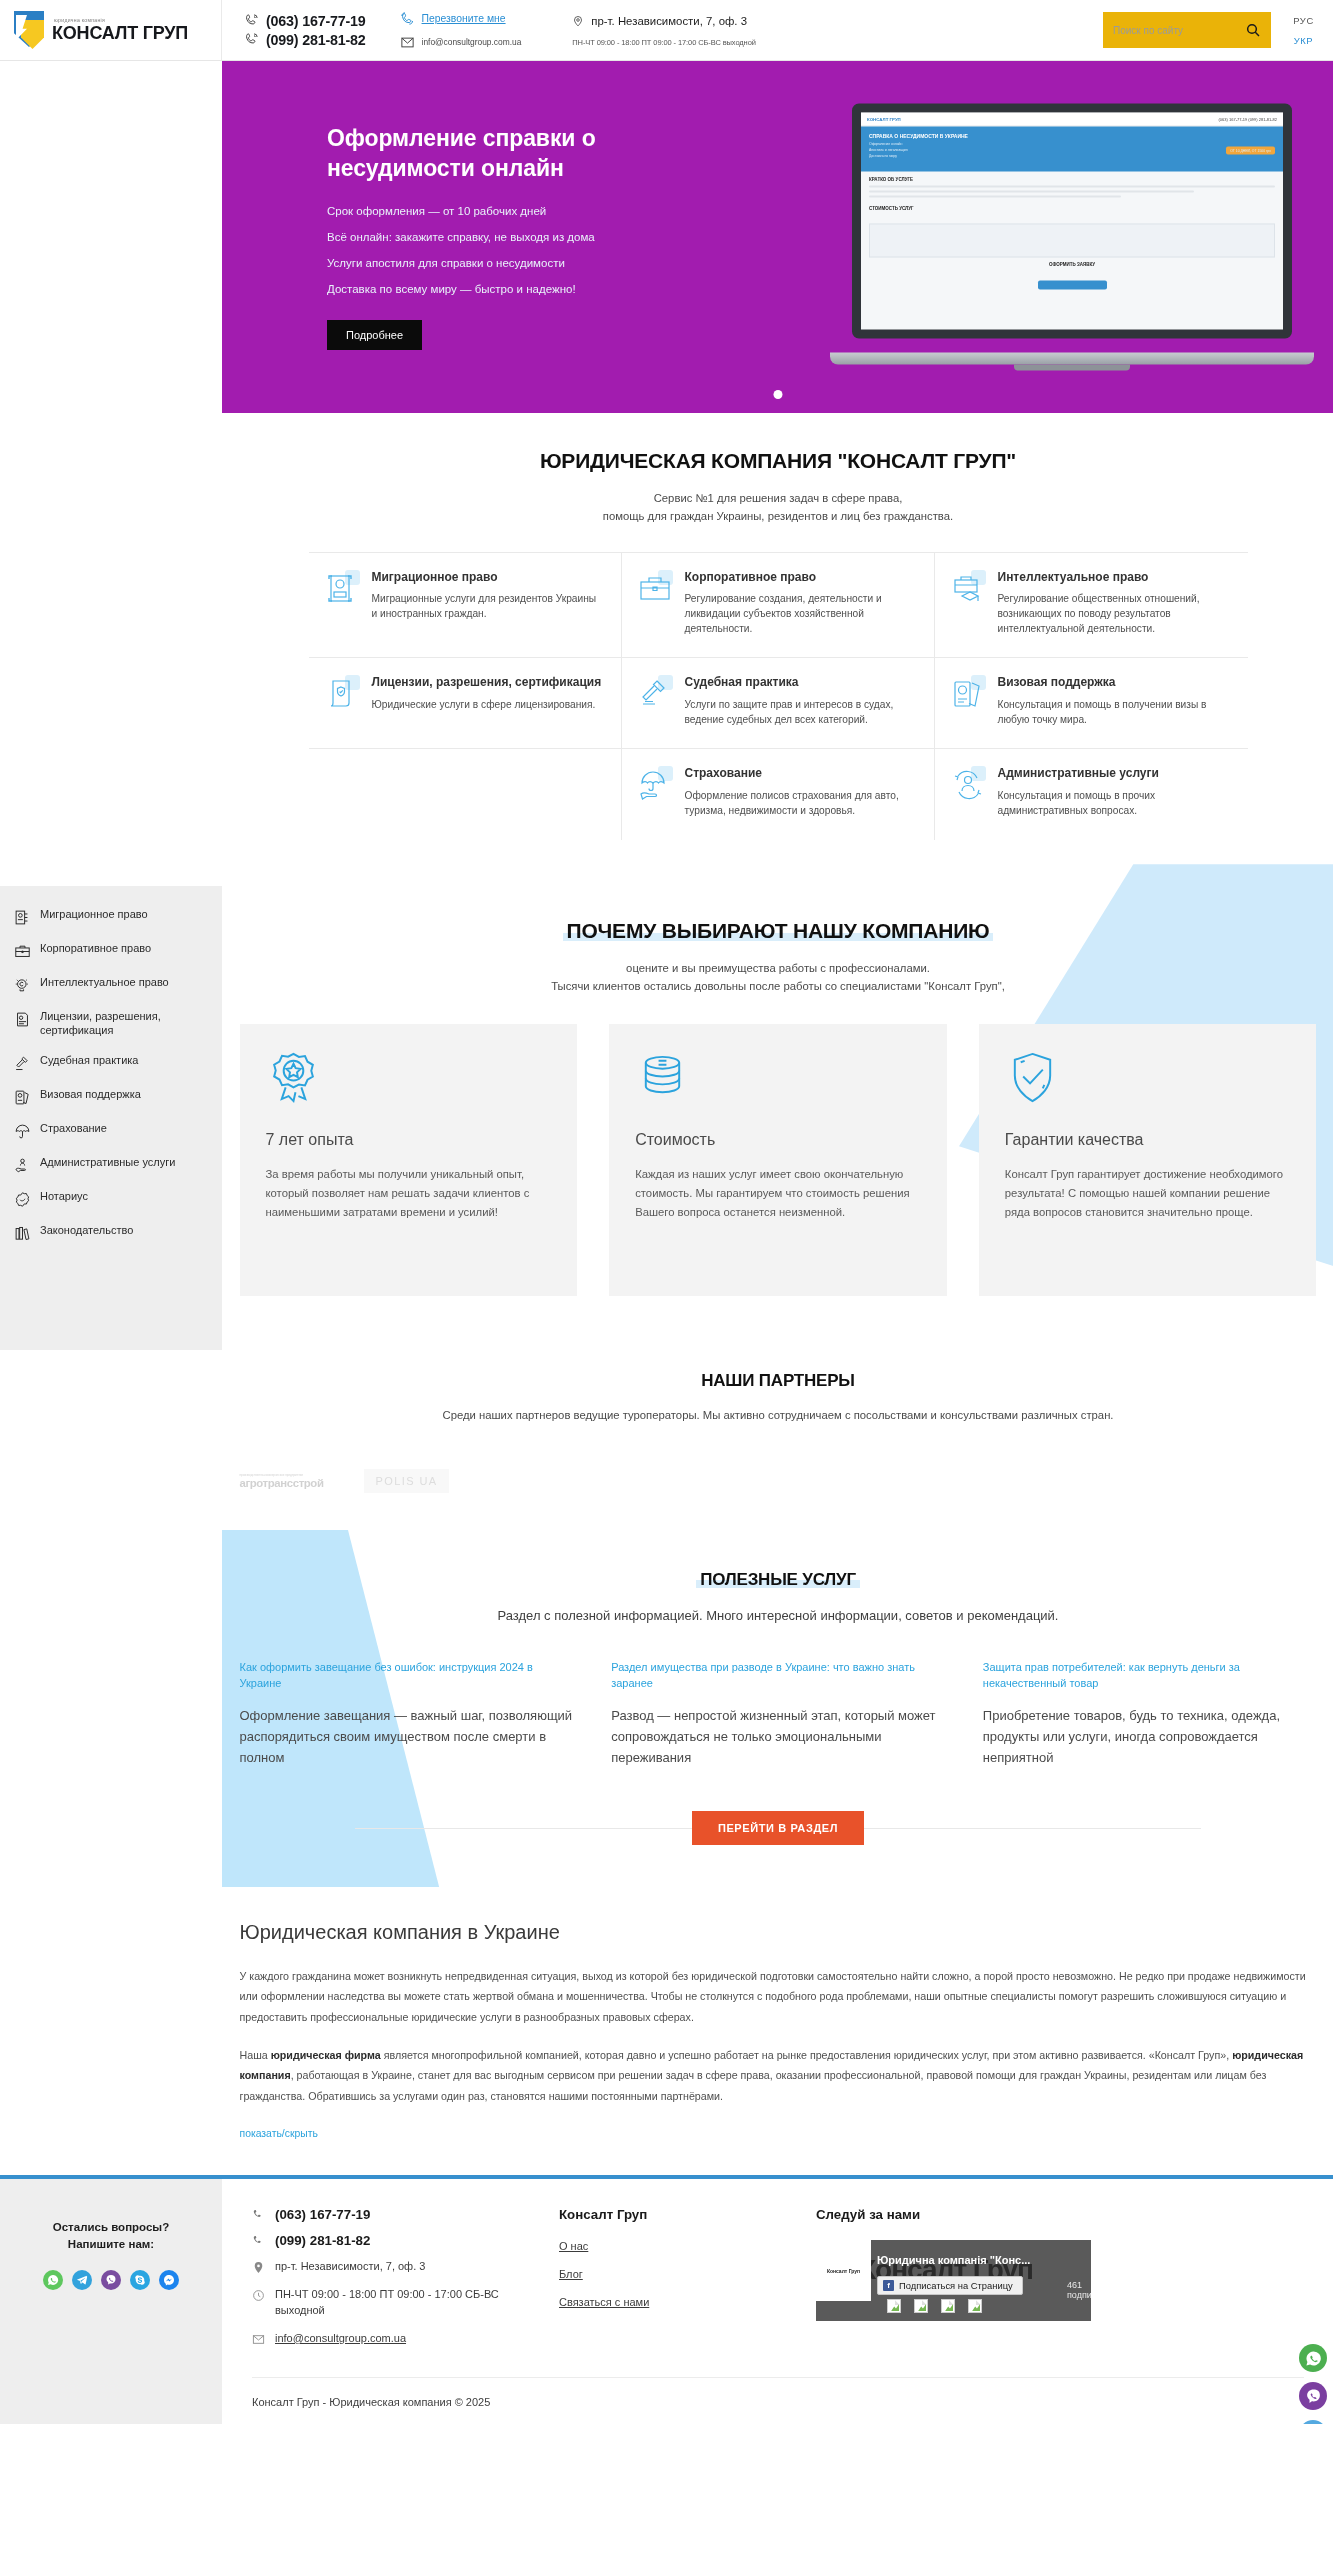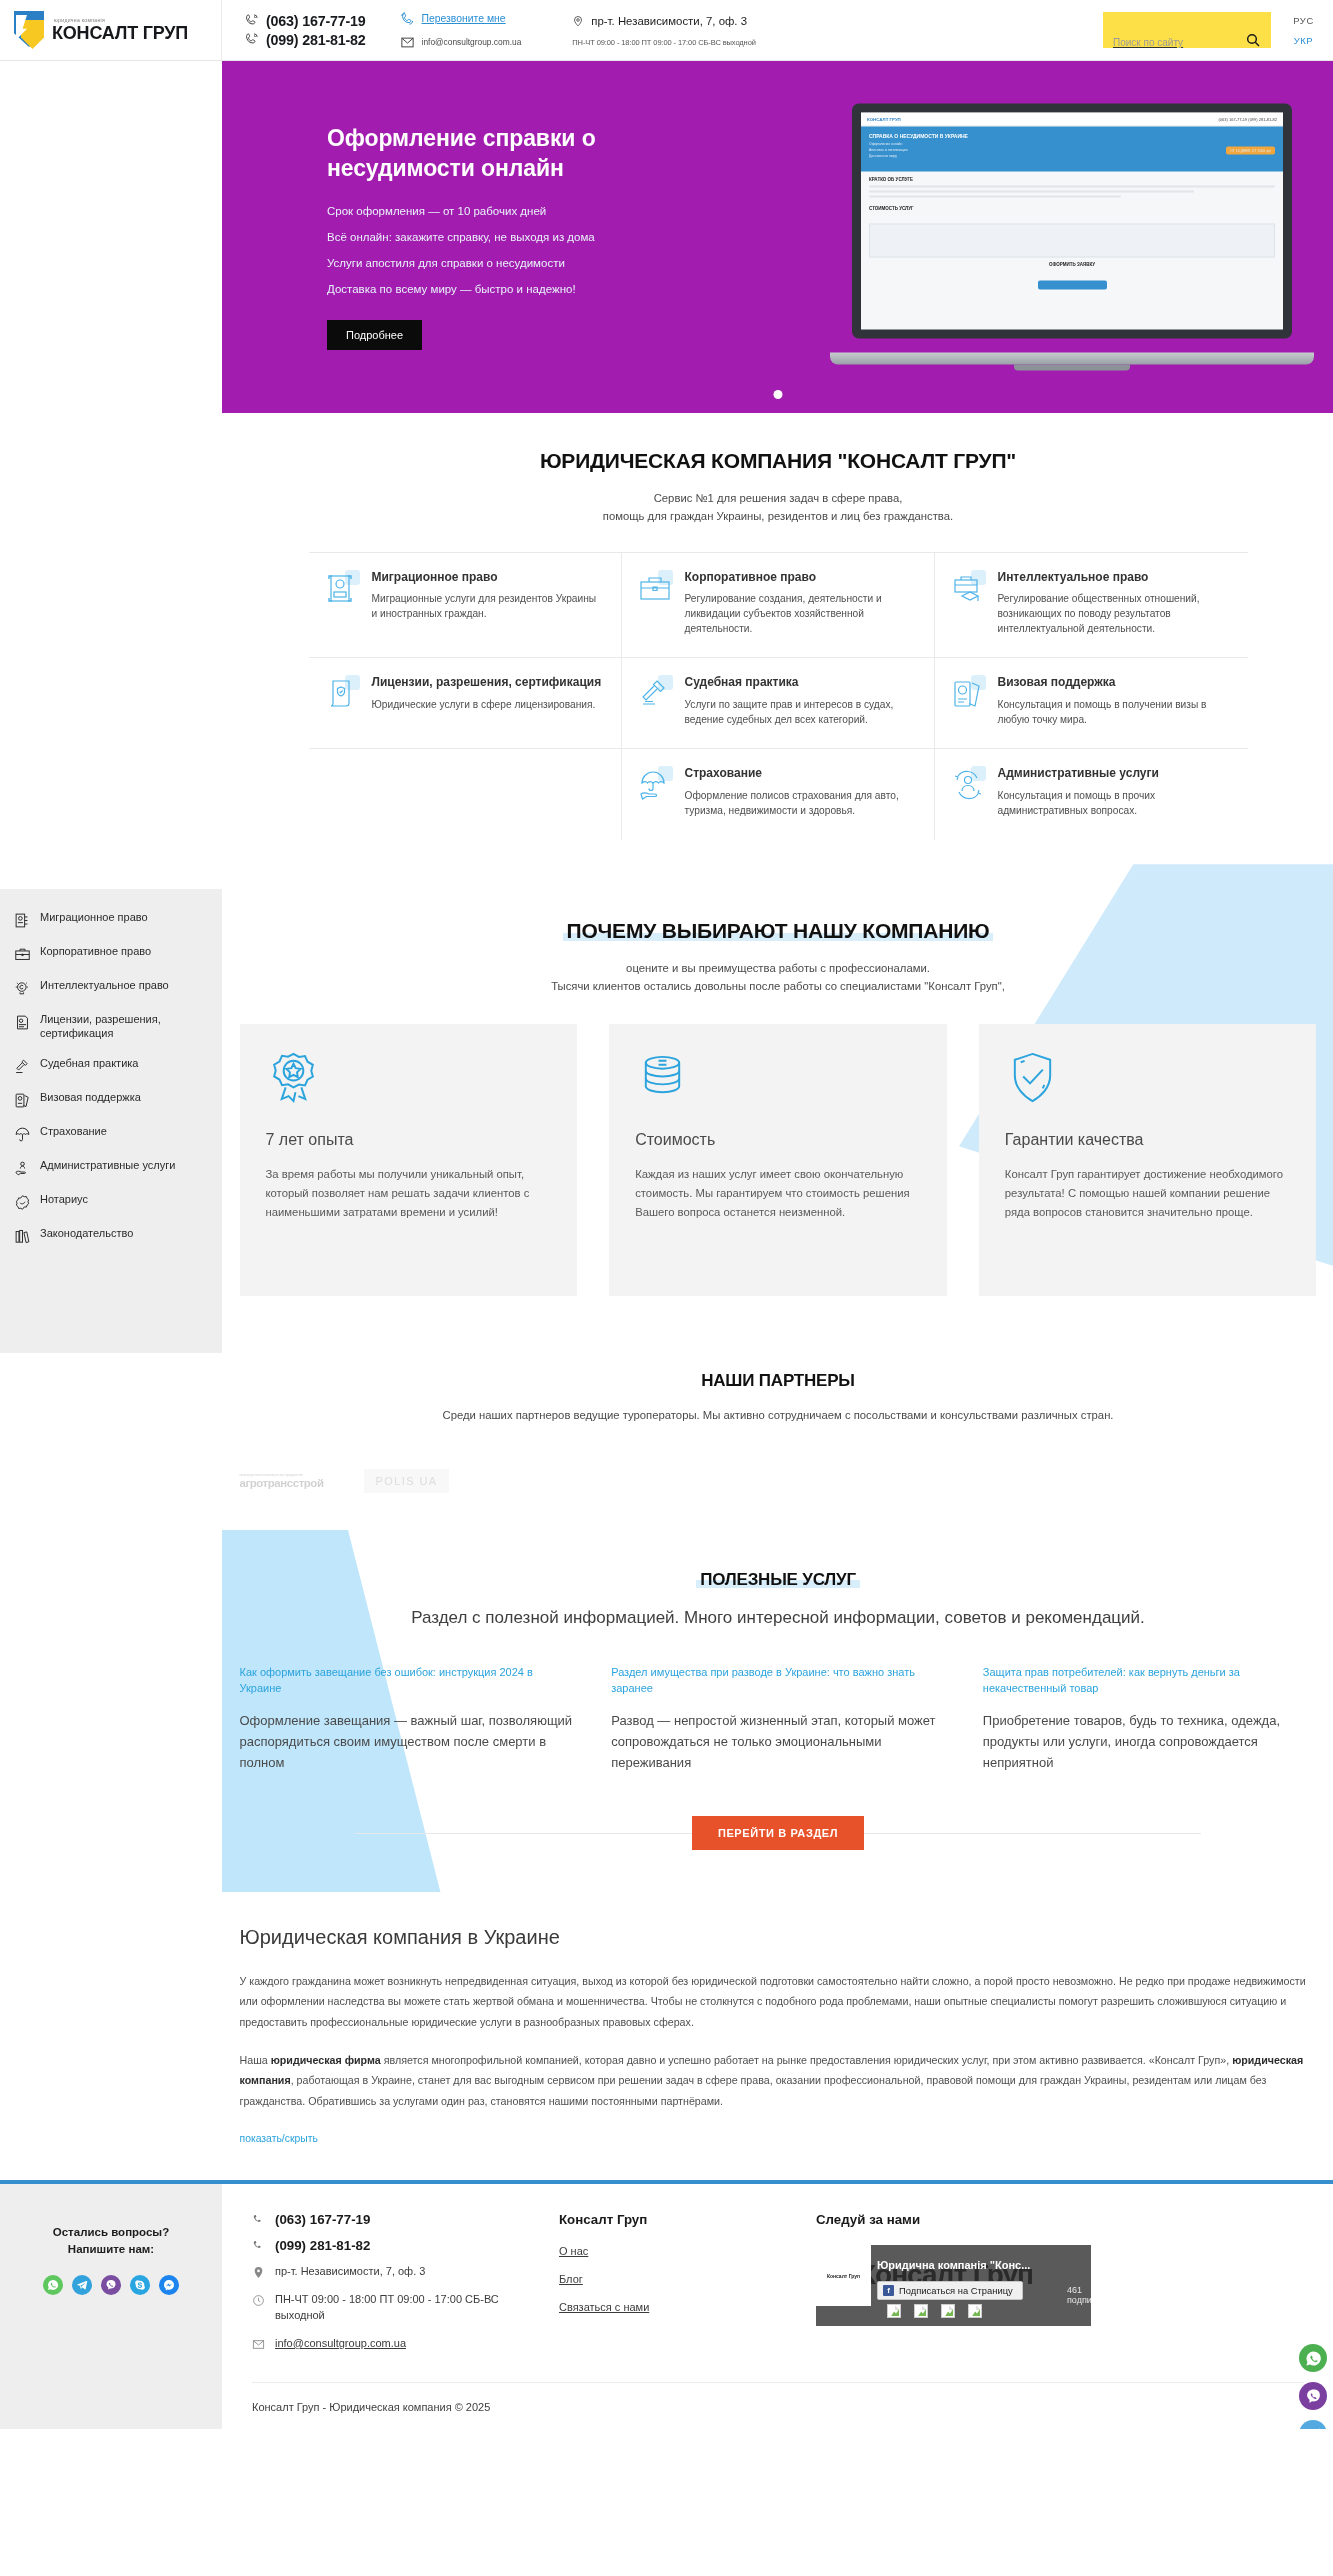--- a/index.html
+++ b/index.html
@@ -73,22 +73,22 @@
   .hdr-addr { padding-left: 51px; gap: 10px; }
   .addr-row { display: flex; align-items: center; gap: 7px; }
   .addr-row .aico { width: 12px; height: 14px; flex: none; color: #3a3a3a; }
   .addr-txt { font-size: 11.4px; color: #1c1c1c; }
   .hours-txt { font-size: 7.5px; color: #555; letter-spacing: -0.1px; }
 
   .hdr-search {
     margin-left: auto; display: flex; align-items: center; padding-right: 8px;
   }
   .search-wrap {
-    width: 168px; height: 36px; background: #fde047;
-    display: flex; align-items: flex-end; padding: 0 10px; text-decoration: underline;
+    width: 168px; height: 36px; background: #eab308;
+    display: flex; align-items: center; padding: 0 10px;
   }
   .search-wrap input {
     border: 0; background: transparent; outline: none; flex: 1;
     font-size: 10px; color: #555; font-family: inherit;
   }
   .search-wrap input::placeholder { color: #9a9a9a; }
   .search-btn { width: 16px; height: 16px; color: #1a1a1a; cursor: pointer; }
 
   .hdr-lang {
     width: 55px; display: flex; flex-direction: column;
@@ -247,21 +247,21 @@
   }
 
   
   .articles-sec { background: #fff; padding: 40px 0 42px 0; position: relative; overflow: hidden; }
   .art-shape {
     position: absolute; left: -178px; top: -20px; width: 415px; height: 455px;
     background: #bfe6fb; clip-path: polygon(0 0, 72% 0, 100% 100%, 0 100%);
     z-index: 0;
   }
   .art-inner { position: relative; z-index: 1; }
-  .art-sub { text-align: center; font-size: 17px; color: #3f3f3f; margin-top: 18px; }
+  .art-sub { text-align: center; font-size: 13px; color: #3f3f3f; margin-top: 18px; }
   .art-grid {
     margin: 36px auto 0 auto; width: 1077px;
     display: grid; grid-template-columns: repeat(3, 1fr); gap: 38px;
   }
   .art-title {
     font-size: 11px; color: #2ba3dd; line-height: 1.5; margin-bottom: 13px; cursor: pointer;
   }
   .art-ex { font-size: 13px; color: #4a4a4a; line-height: 1.62; }
   .art-btn-row { position: relative; margin-top: 43px; text-align: center; }
   .art-btn-row::before {

